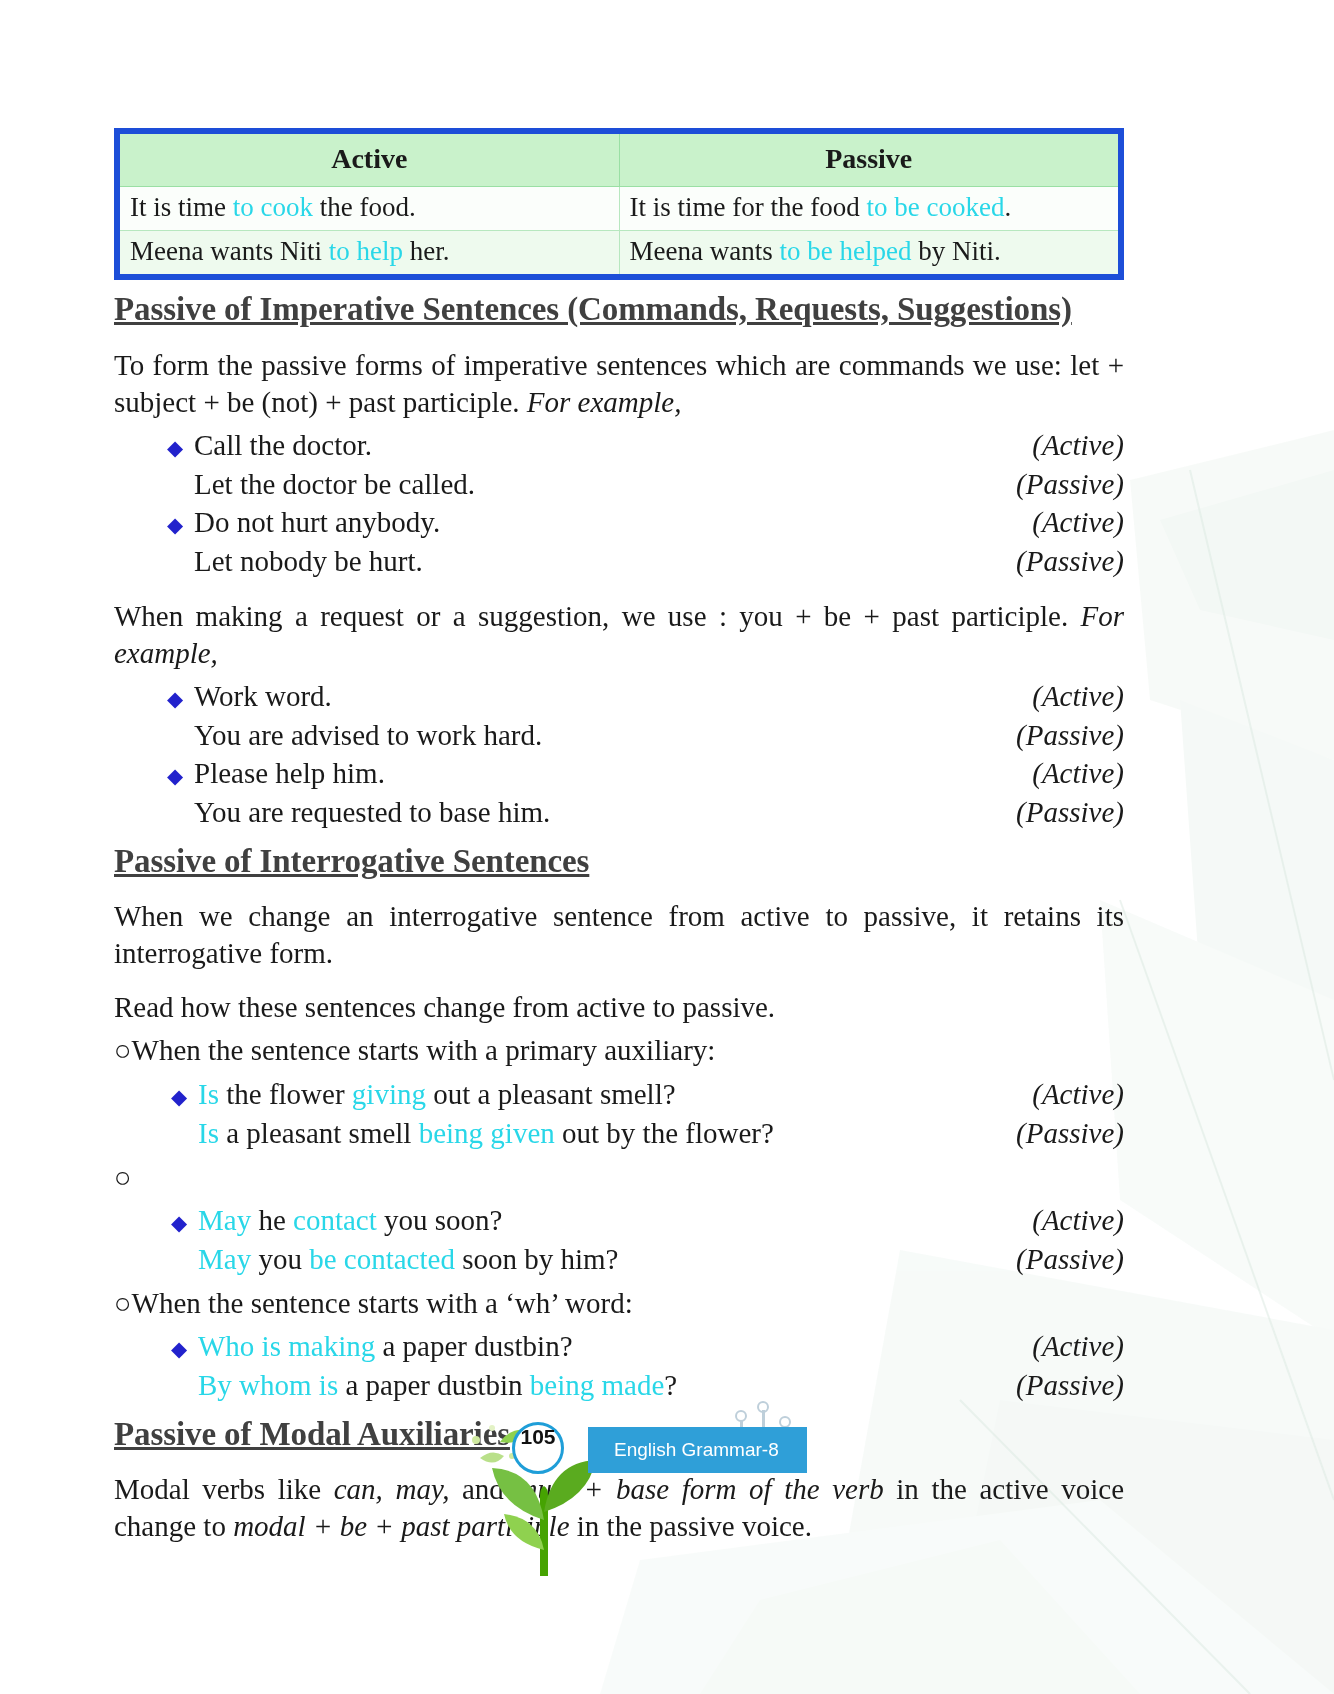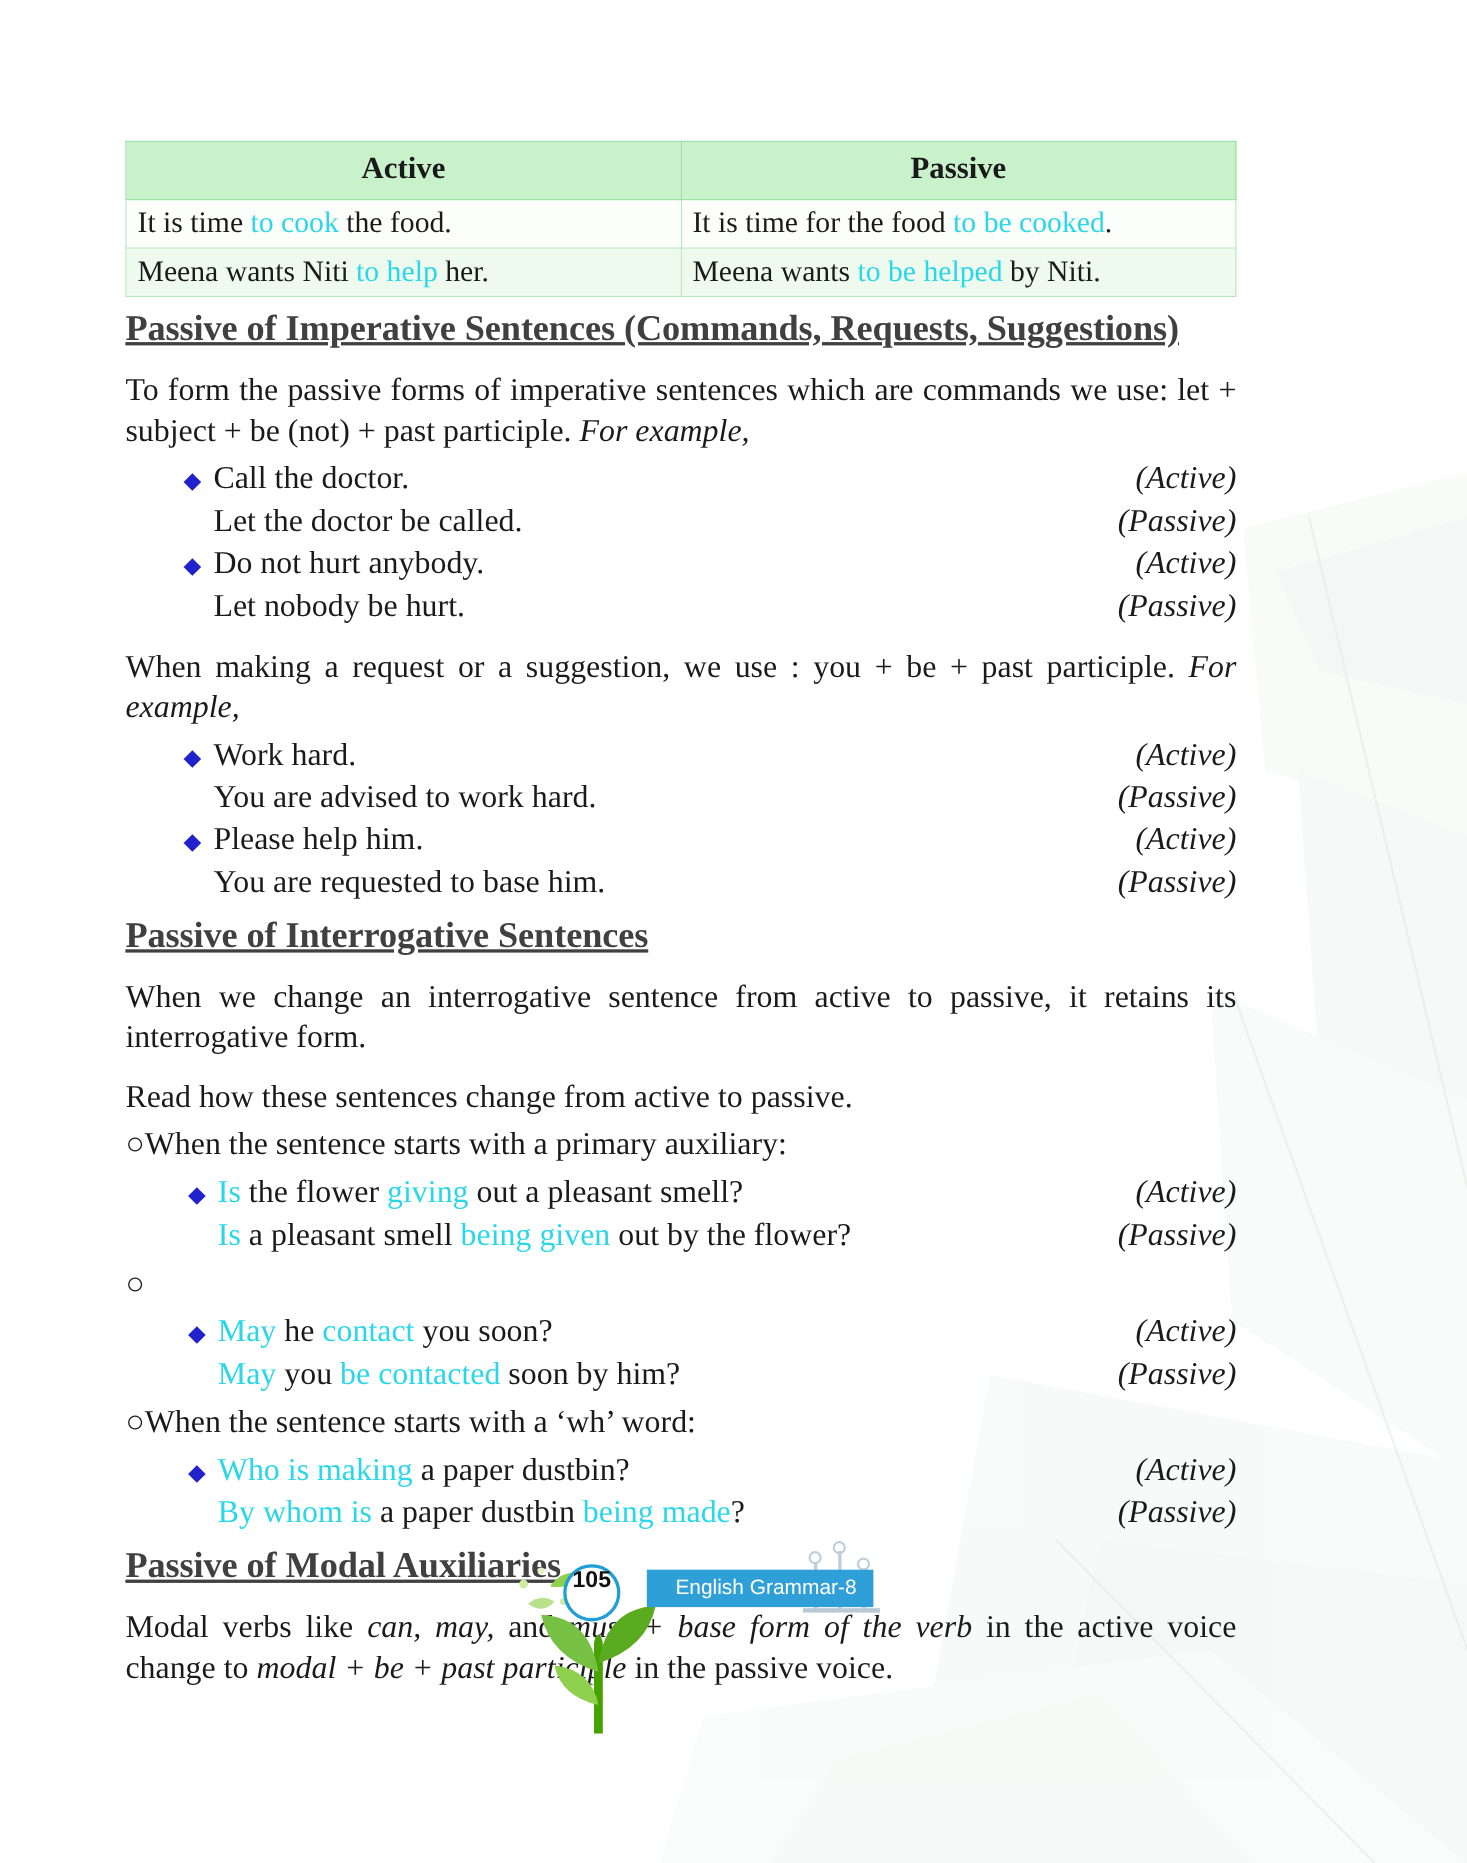--- a/index.html
+++ b/index.html
@@ -27,21 +27,21 @@
     position:absolute;
     left:114px; top:128px;
     width:1010px;
   }
 
   
   table.av-table {
     width:1010px;
     border-collapse:collapse;
     table-layout:fixed;
-    border:1px solid #1d4ed8;
+    border:6px solid #1d4ed8;
     margin-bottom:10px;
   }
   table.av-table th, table.av-table td {
     border:1px solid #b7e7bf;
     padding:4px 10px 6px 10px;
     font-size:27px;
     line-height:1.22;
     vertical-align:middle;
   }
   table.av-table th {
@@ -121,22 +121,22 @@
     display:flex; justify-content:center;
     font-family:"Liberation Sans", sans-serif;
     font-weight:bold;
     font-size:21px;
     color:#111;
     z-index:6;
   }
   .pg-label {
     position:absolute;
     left:588px; top:1427px;
-    height:34px;
-    padding:0 15px 0 26px;
+    height:46px;
+    padding:0 28px 0 26px;
     background:#2f9fd8;
     color:#ffffff;
     font-family:"Liberation Sans", sans-serif;
     font-size:19px;
     display:flex; align-items:center;
     z-index:5;
   }
   .leaf-art { position:absolute; left:440px; top:1400px; width:420px; height:180px; z-index:4; }
 </style>
 </head>
@@ -209,21 +209,21 @@
         <span class="txt">Let nobody be hurt.</span>
         <span class="tag">(Passive)</span>
       </div>
     </div>
 
     <p class="body"><span>When making a request or a suggestion, we use : you + be + past participle. </span><span class="it">For example,</span></p>
 
     <div class="ex-block lvl1">
       <div class="ex-row">
         <span class="bullet">◆</span>
-        <span class="txt">Work hard.</span>
+        <span class="txt">Work word.</span>
         <span class="tag">(Active)</span>
       </div>
       <div class="ex-row">
         <span class="bullet blank">◆</span>
         <span class="txt">You are advised to work hard.</span>
         <span class="tag">(Passive)</span>
       </div>
       <div class="ex-row">
         <span class="bullet">◆</span>
         <span class="txt">Please help him.</span>

